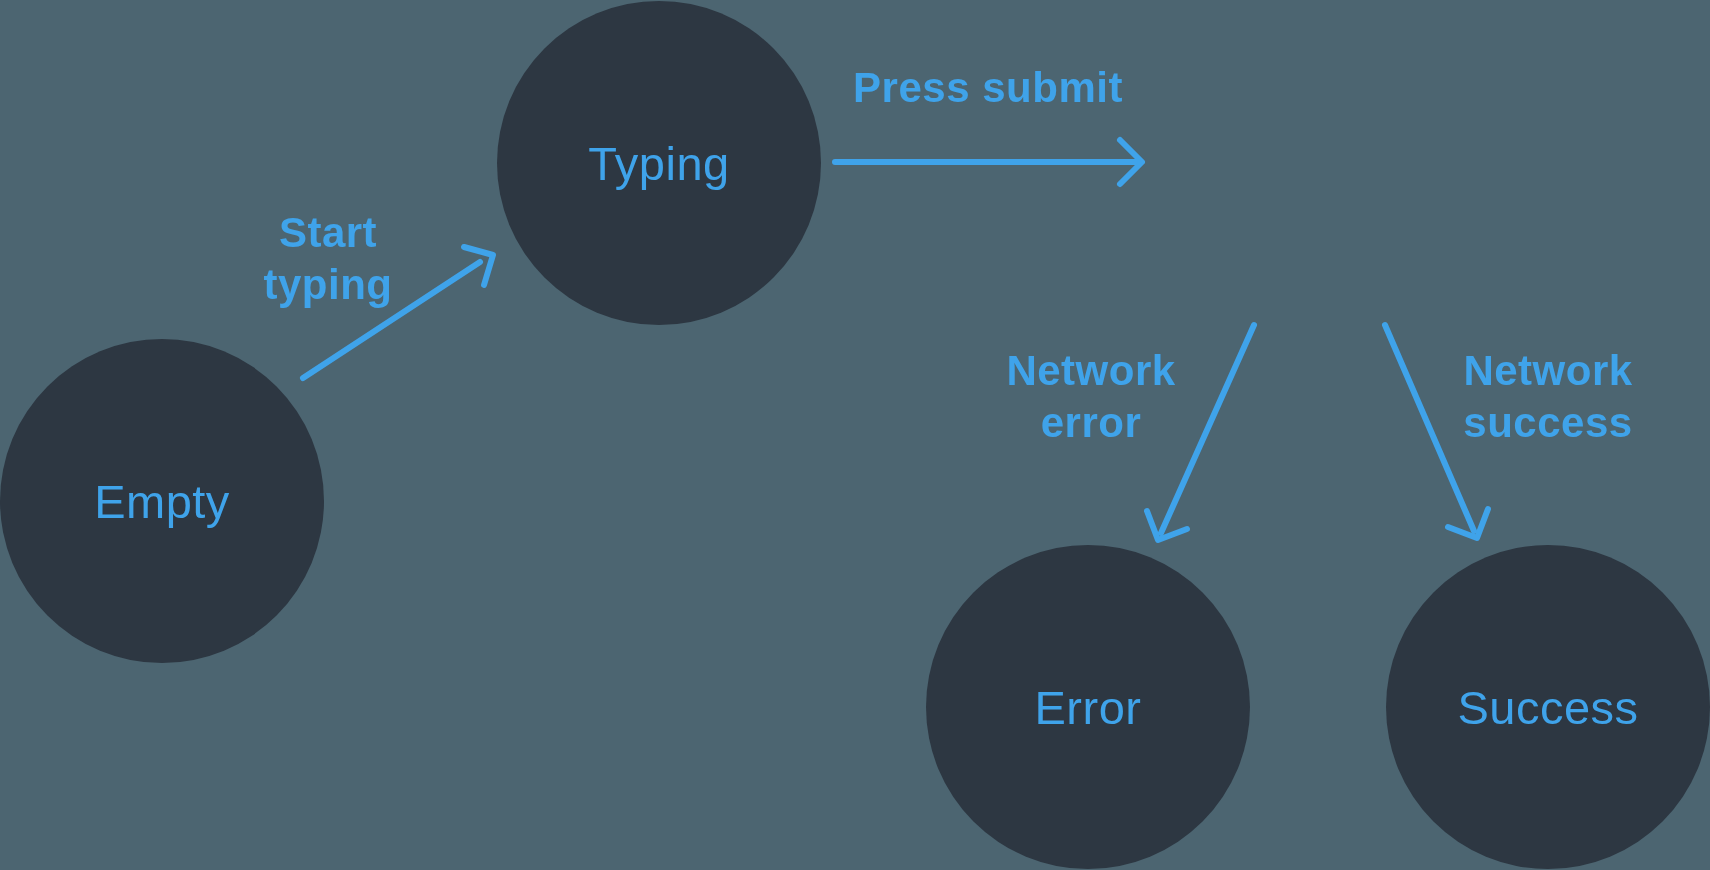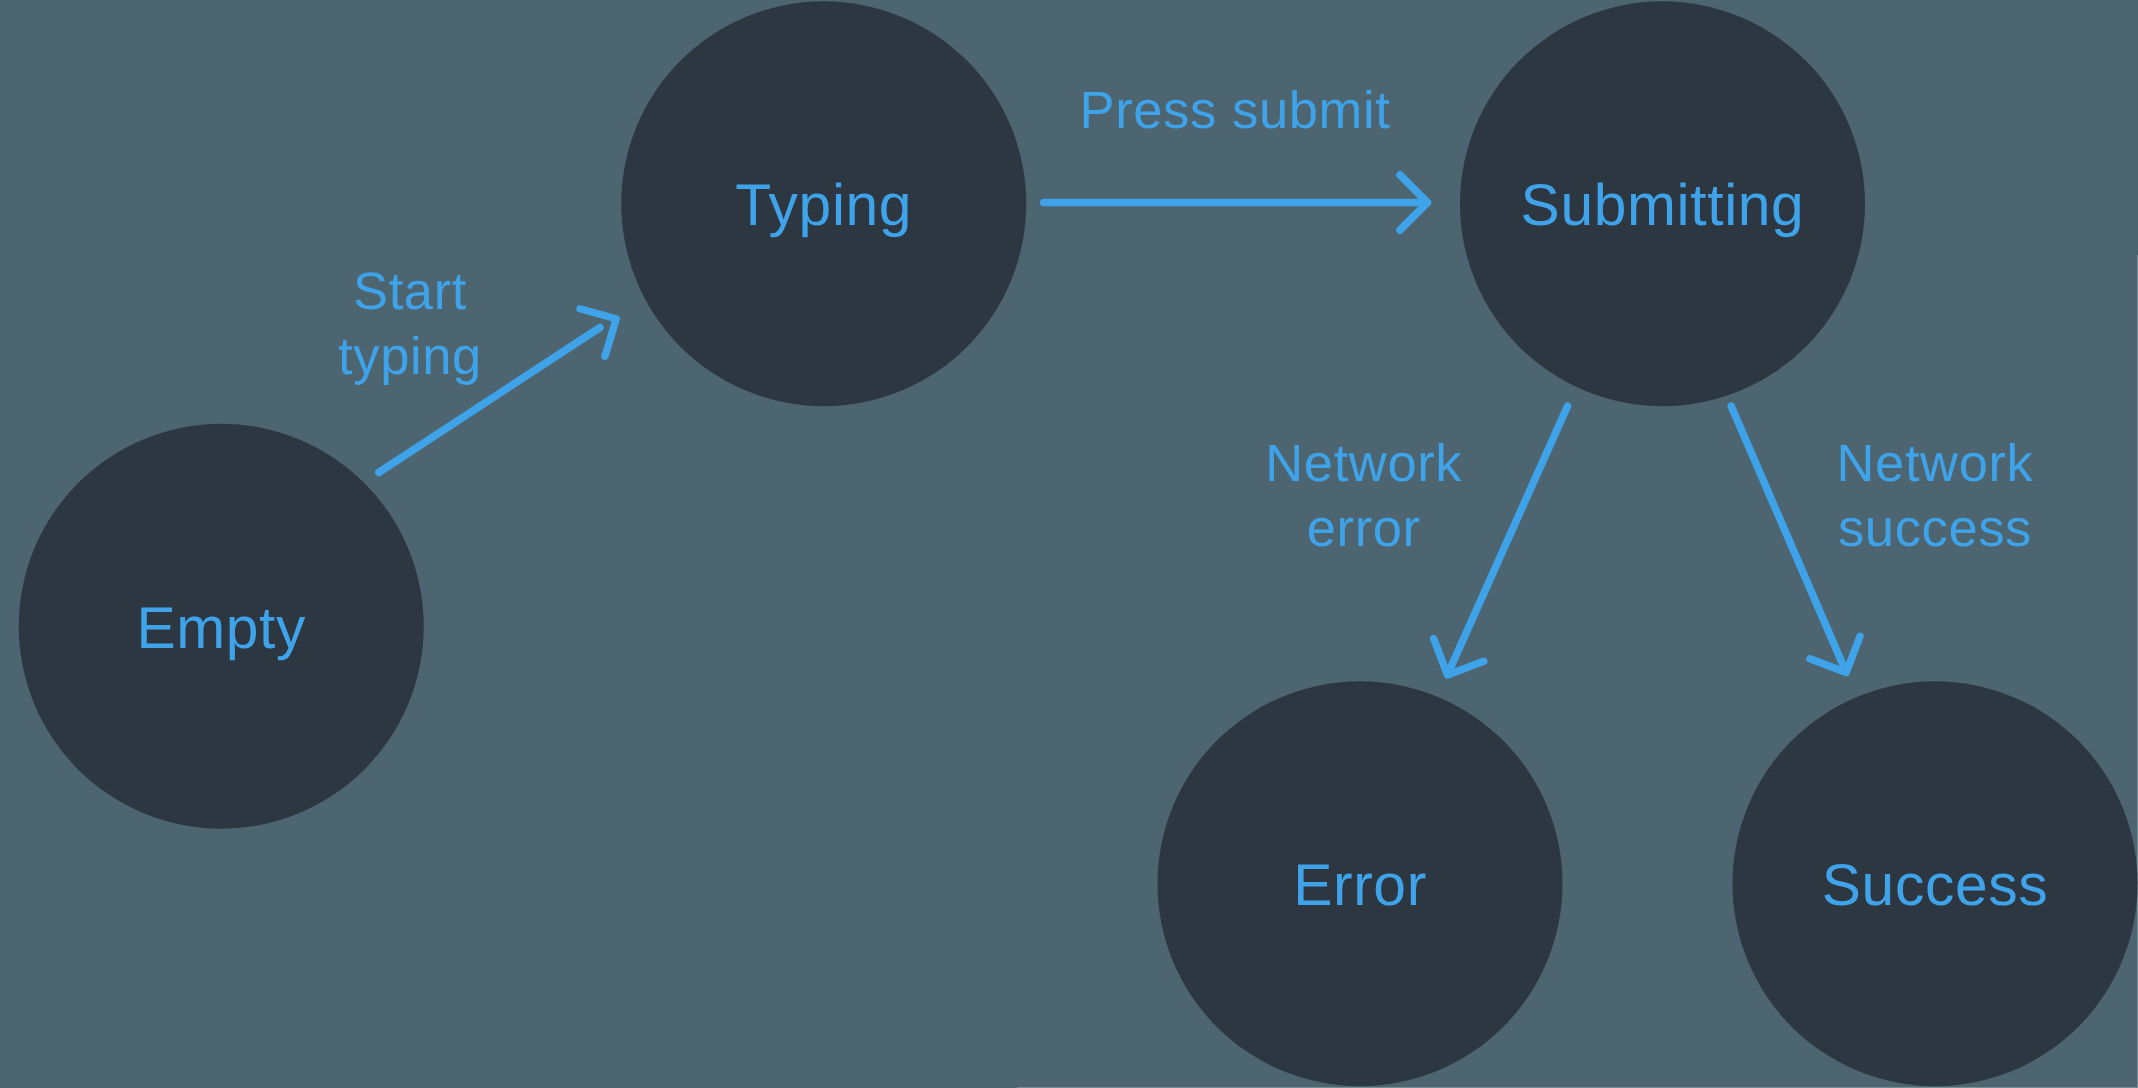--- a/index.html
+++ b/index.html
@@ -40,27 +40,27 @@
     font-size: 47px;
     font-weight: 400;
     letter-spacing: 0.5px;
     white-space: nowrap;
   }
   .edge-label {
     position: absolute;
     transform: translateX(-50%);
     color: var(--accent, #3FA3EA);
     font-size: 42px;
-    font-weight: 400;
+    font-weight: 700;
     line-height: 52px;
     letter-spacing: 0.5px;
     text-align: center;
     white-space: nowrap;
   }
-  .node-empty      { left: 15px;    top: 339px; }
+  .node-empty      { left: 0px;    top: 339px; }
   .node-typing     { left: 497px;  top: 1px;   }
   .node-submitting { left: 1168px; top: 1px;   }
   .node-error      { left: 926px;  top: 545px; }
   .node-success    { left: 1386px; top: 545px; }
 
   .label-start-typing    { left: 328px;  top: 187px; margin-top: 20px; }
   .label-press-submit    { left: 988px;  top: 62px;  }
   .label-network-error   { left: 1091px; top: 345px; }
   .label-network-success { left: 1548px; top: 345px; }
 
@@ -97,23 +97,20 @@
   </svg>
 
   <div class="state-node node-empty">
     <span class="state-label">Empty</span>
   </div>
 
   <div class="state-node node-typing">
     <span class="state-label">Typing</span>
   </div>
 
-  <div class="state-node node-submitting">
-    <span class="state-label">Submitting</span>
-  </div>
 
   <div class="state-node node-error">
     <span class="state-label">Error</span>
   </div>
 
   <div class="state-node node-success">
     <span class="state-label">Success</span>
   </div>
 
   <div class="edge-label label-start-typing">

